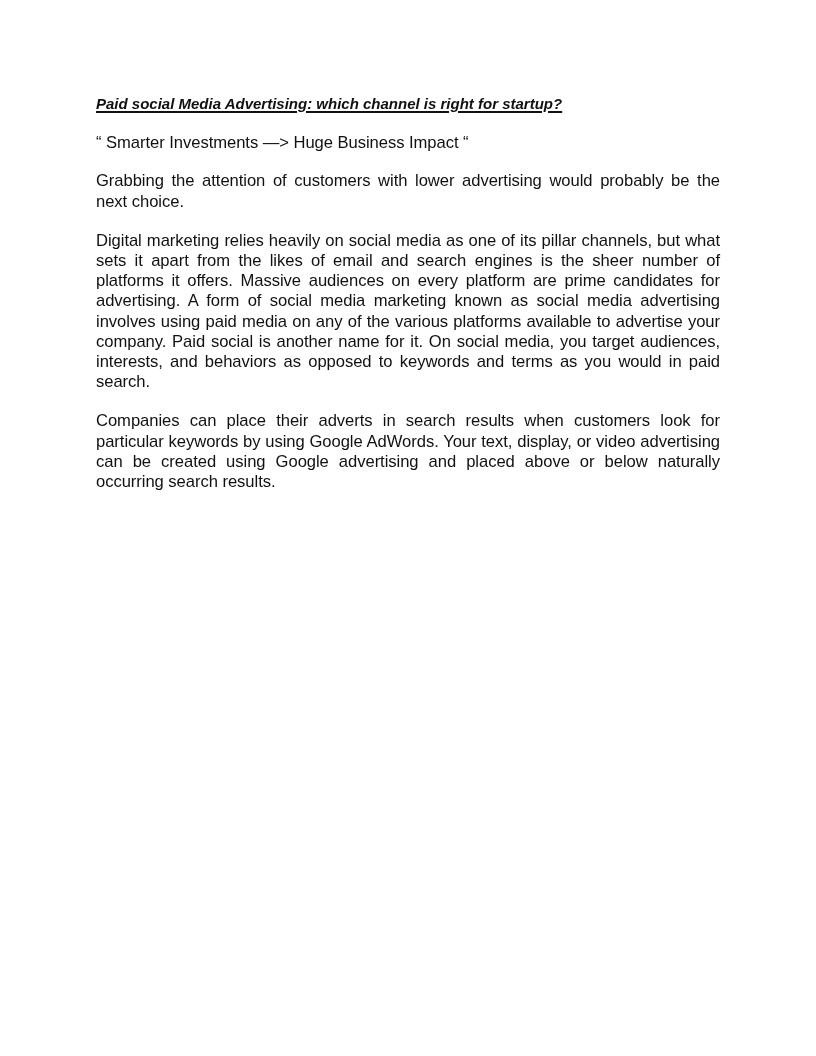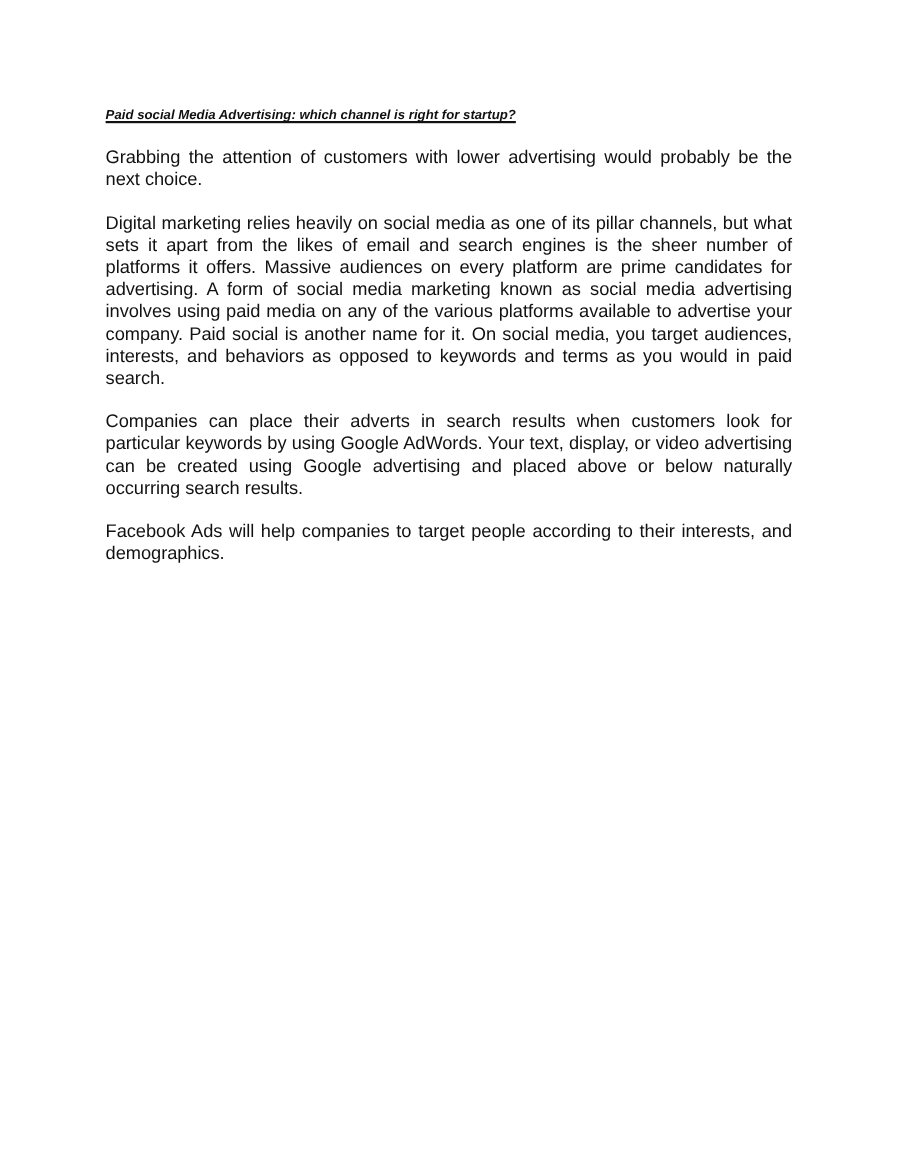--- a/index.html
+++ b/index.html
@@ -22,33 +22,33 @@
       width: 624px;
     }
     .p {
       font-size: 16.6px;
       line-height: 20.2px;
       margin: 0 0 19px 0;
       text-align: justify;
       letter-spacing: -0.05px;
     }
     .h {
-      font-size: 12px;
+      font-size: 15px;
       line-height: 20.2px;
       font-weight: bold;
       font-style: italic;
       margin: 0 0 19px 0;
     }
     .h.u { text-decoration: underline; text-underline-offset: 2px; text-decoration-thickness: 1.5px; }
     .quote1 { margin-bottom: 18px; }
   </style>
 </head>
 <body>
 
 <div class="page">
   <p class="h u">Paid social Media Advertising: which channel is right for startup?</p>
+  <p class="p quote1">“ Smarter Investments —&gt; Huge Business Impact “</p>
 
   <p class="p">Grabbing the attention of customers with lower advertising would probably be the next choice.</p>
   <p class="p">Digital marketing relies heavily on social media as one of its pillar channels, but what sets it apart from the likes of email and search engines is the sheer number of platforms it offers. Massive audiences on every platform are prime candidates for advertising. A form of social media marketing known as social media advertising involves using paid media on any of the various platforms available to advertise your company. Paid social is another name for it. On social media, you target audiences, interests, and behaviors as opposed to keywords and terms as you would in paid search.</p>
 
   <p class="p">Companies can place their adverts in search results when customers look for particular keywords by using Google AdWords. Your text, display, or video advertising can be created using Google advertising and placed above or below naturally occurring search results.</p>
-  <p class="p">Facebook Ads will help companies to target people according to their interests, and demographics.</p>
 </div>
 
 </body></html>

